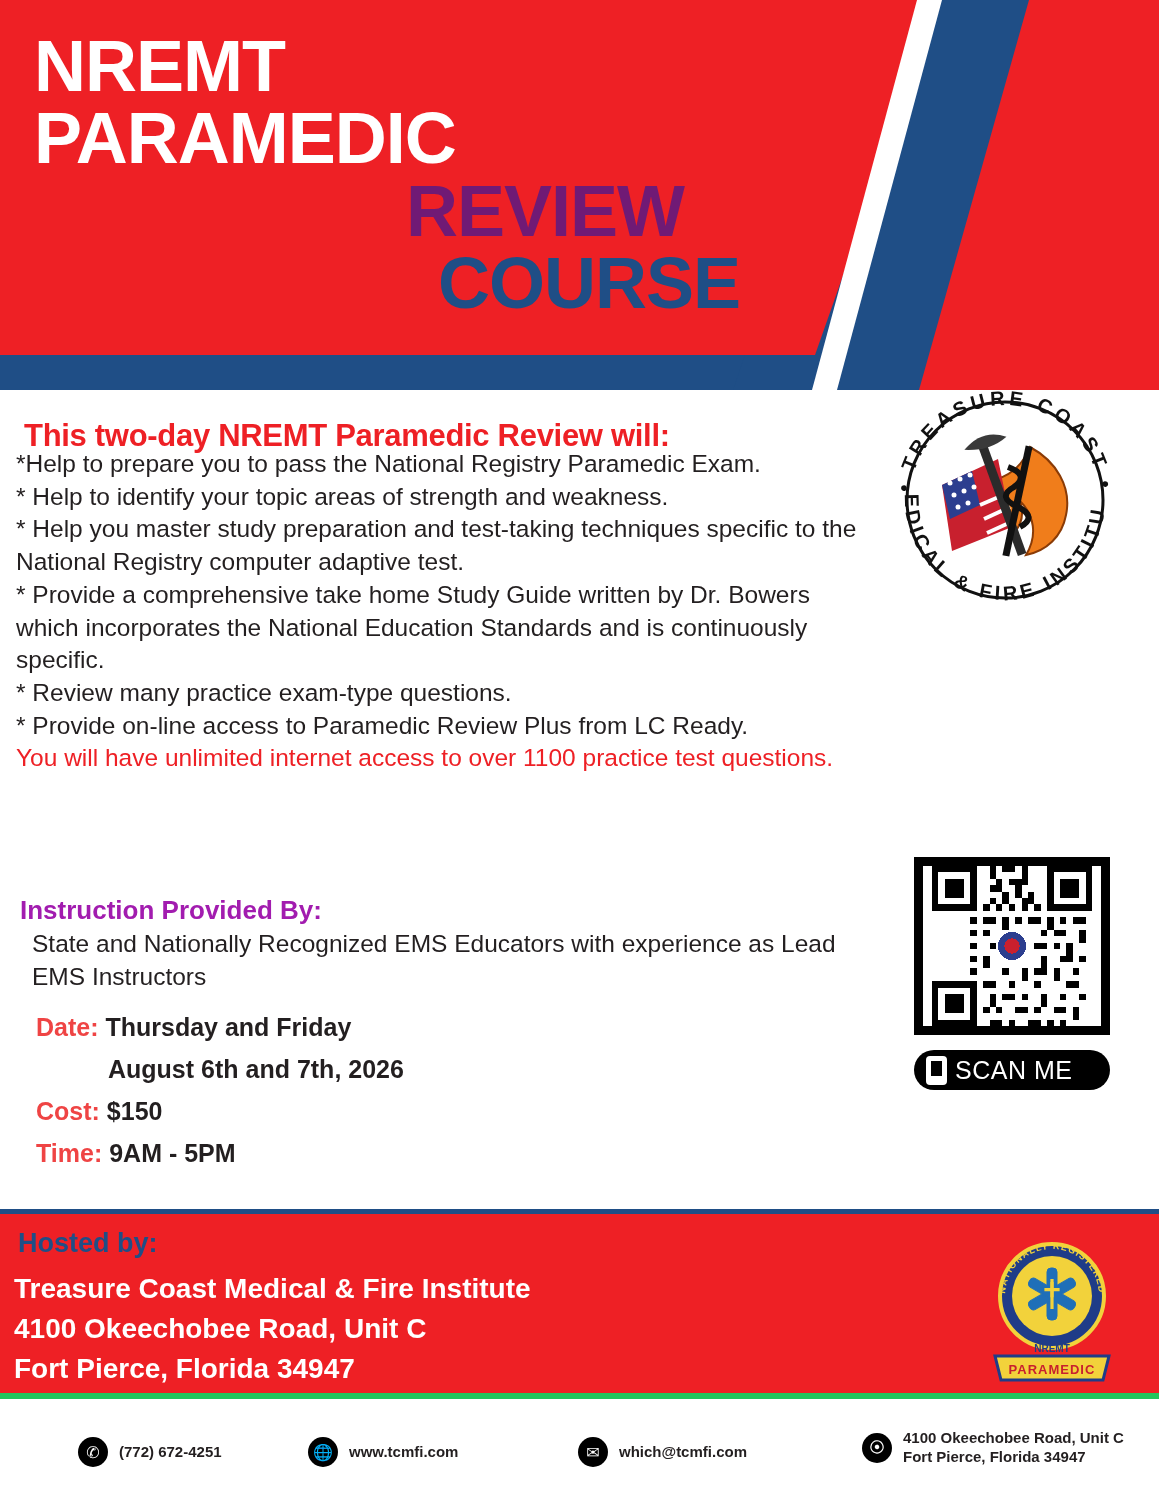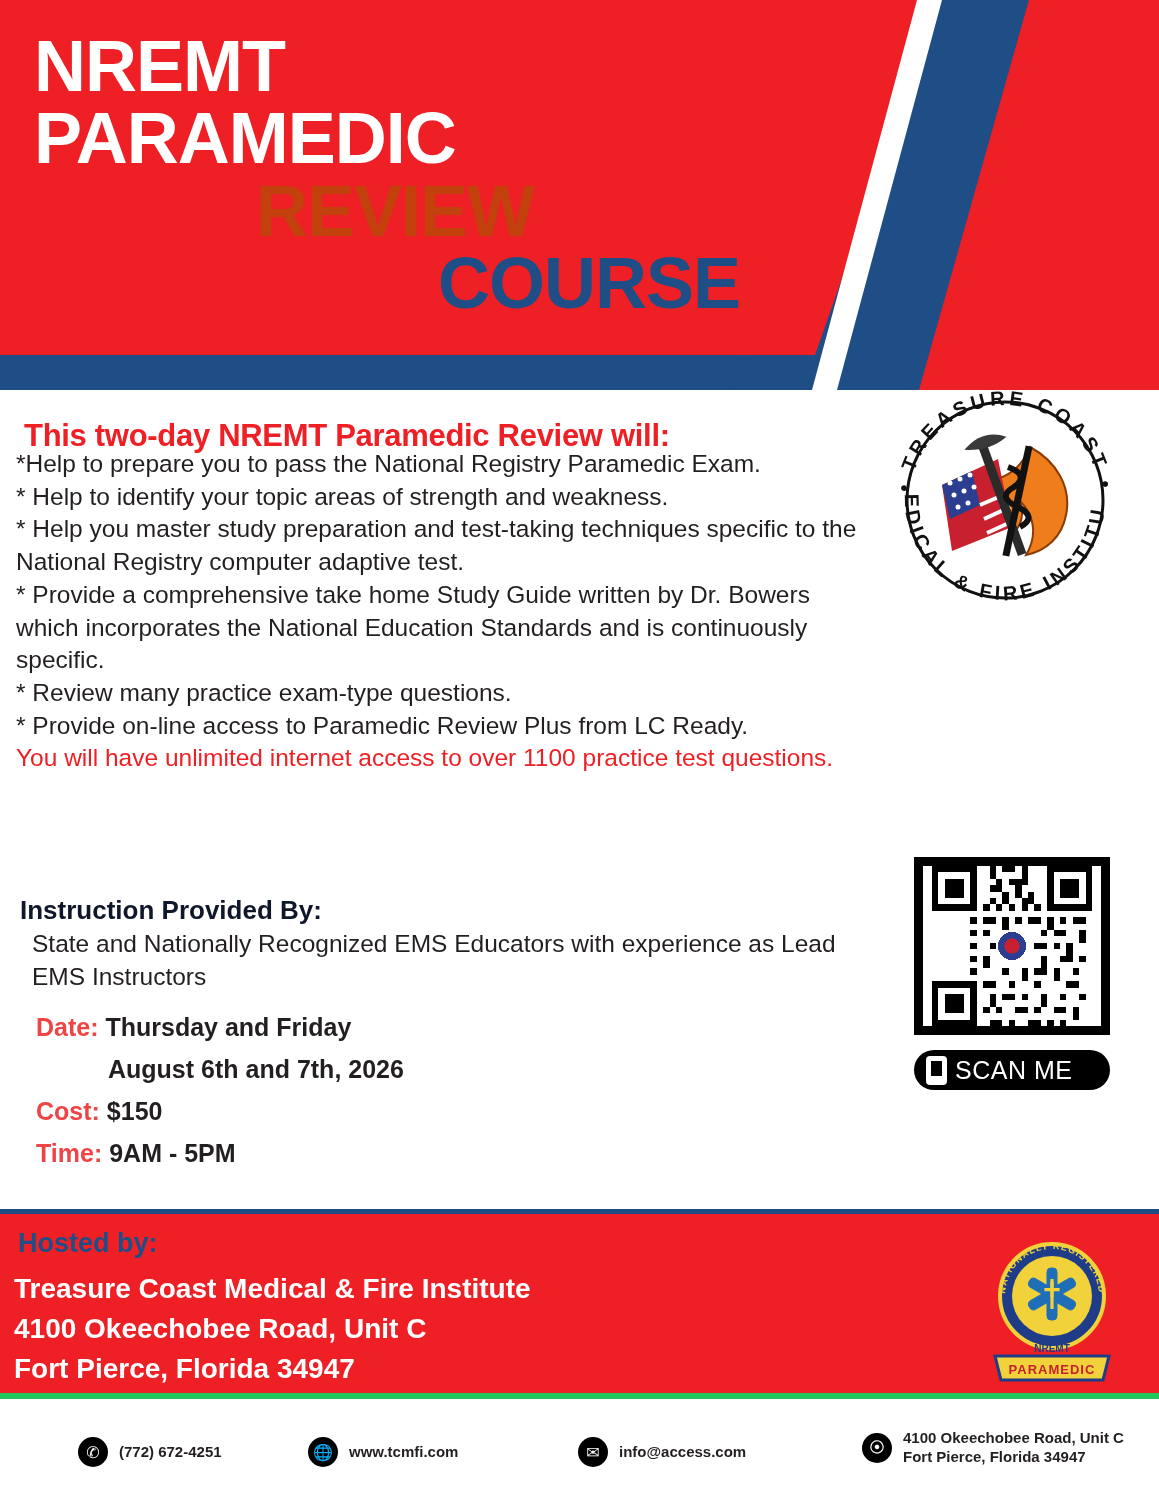--- a/index.html
+++ b/index.html
@@ -72,21 +72,21 @@
     width: 800px;
   }
   .t-line {
     font-weight: bold;
     line-height: 0.95;
     letter-spacing: -1px;
     font-family: "Liberation Sans", sans-serif;
   }
   .t1 { color:#ffffff; font-size: 72px; }
   .t2 { color:#ffffff; font-size: 72px; margin-top: 4px;}
-  .t3 { color:#c2410c; font-size: 72px; margin-top: 4px; text-align: left; padding-left: 222px;}
+  .t3 { color:#701a75; font-size: 72px; margin-top: 4px; text-align: center; padding-left: 222px;}
   .t4 { color:#1F4E86; font-size: 72px; margin-top: 4px; text-align: left; padding-left: 404px;}
 
   
   .body-wrap {
     position: absolute;
     left: 0; top: 390px;
     width: 1159px;
     height: 820px;
   }
   .headline {
@@ -109,21 +109,21 @@
   }
   .bullets p { margin: 0; }
   .bullets .red { color: #EE2025; }
 
   .instr-title {
     position: absolute;
     left: 20px;
     top: 505px;
     font-size: 26px;
     font-weight: bold;
-    color: #0f172a;
+    color: #a21caf;
   }
   .instr-body {
     position: absolute;
     left: 32px;
     top: 538px;
     width: 830px;
     font-size: 24.5px;
     color: #231F20;
     line-height: 1.33;
   }
@@ -538,21 +538,21 @@
     <span class="ftext">(772) 672-4251</span>
   </div>
 
   <div class="fitem" style="left:308px; top:22px;">
     <span class="ficon">🌐</span>
     <span class="ftext">www.tcmfi.com</span>
   </div>
 
   <div class="fitem" style="left:578px; top:22px;">
     <span class="ficon">✉</span>
-    <span class="ftext">info@access.com</span>
+    <span class="ftext">which@tcmfi.com</span>
   </div>
 
   <div class="fitem" style="left:862px; top:14px;">
     <span class="ficon">⦿</span>
     <span class="ftext">
       <p>4100 Okeechobee Road, Unit C</p>
       <p>Fort Pierce, Florida 34947</p>
     </span>
   </div>
 </div>

